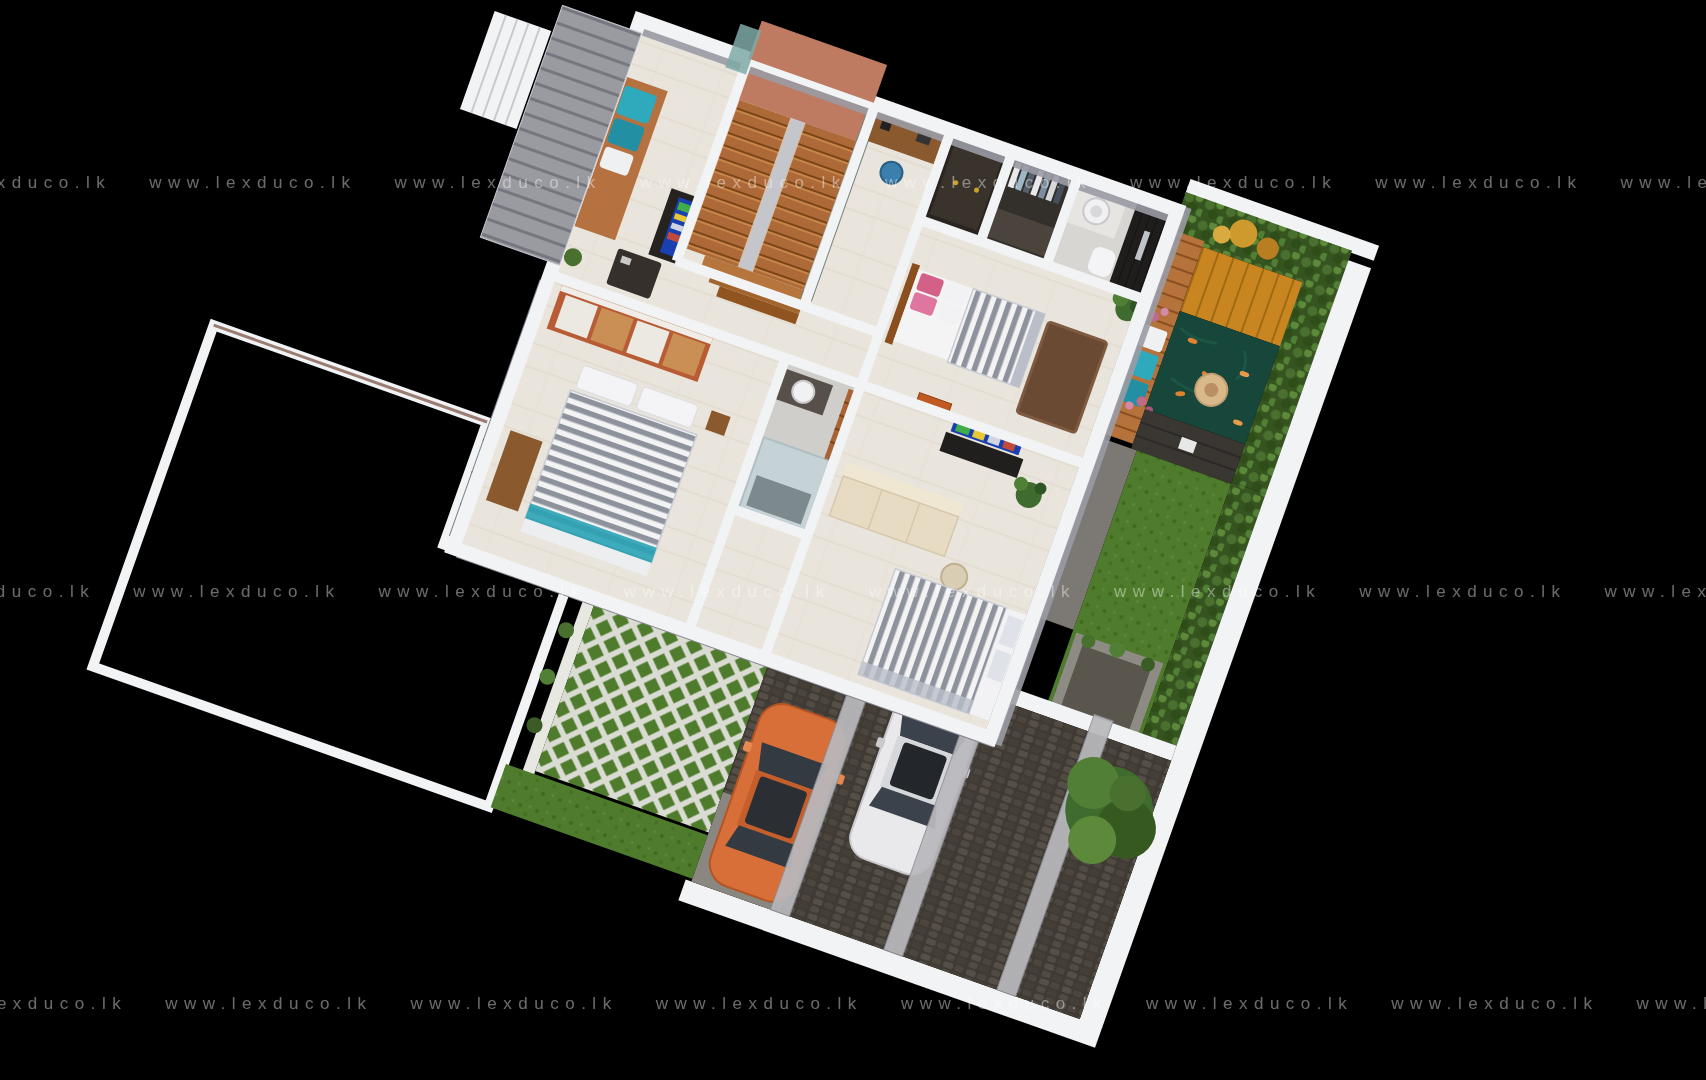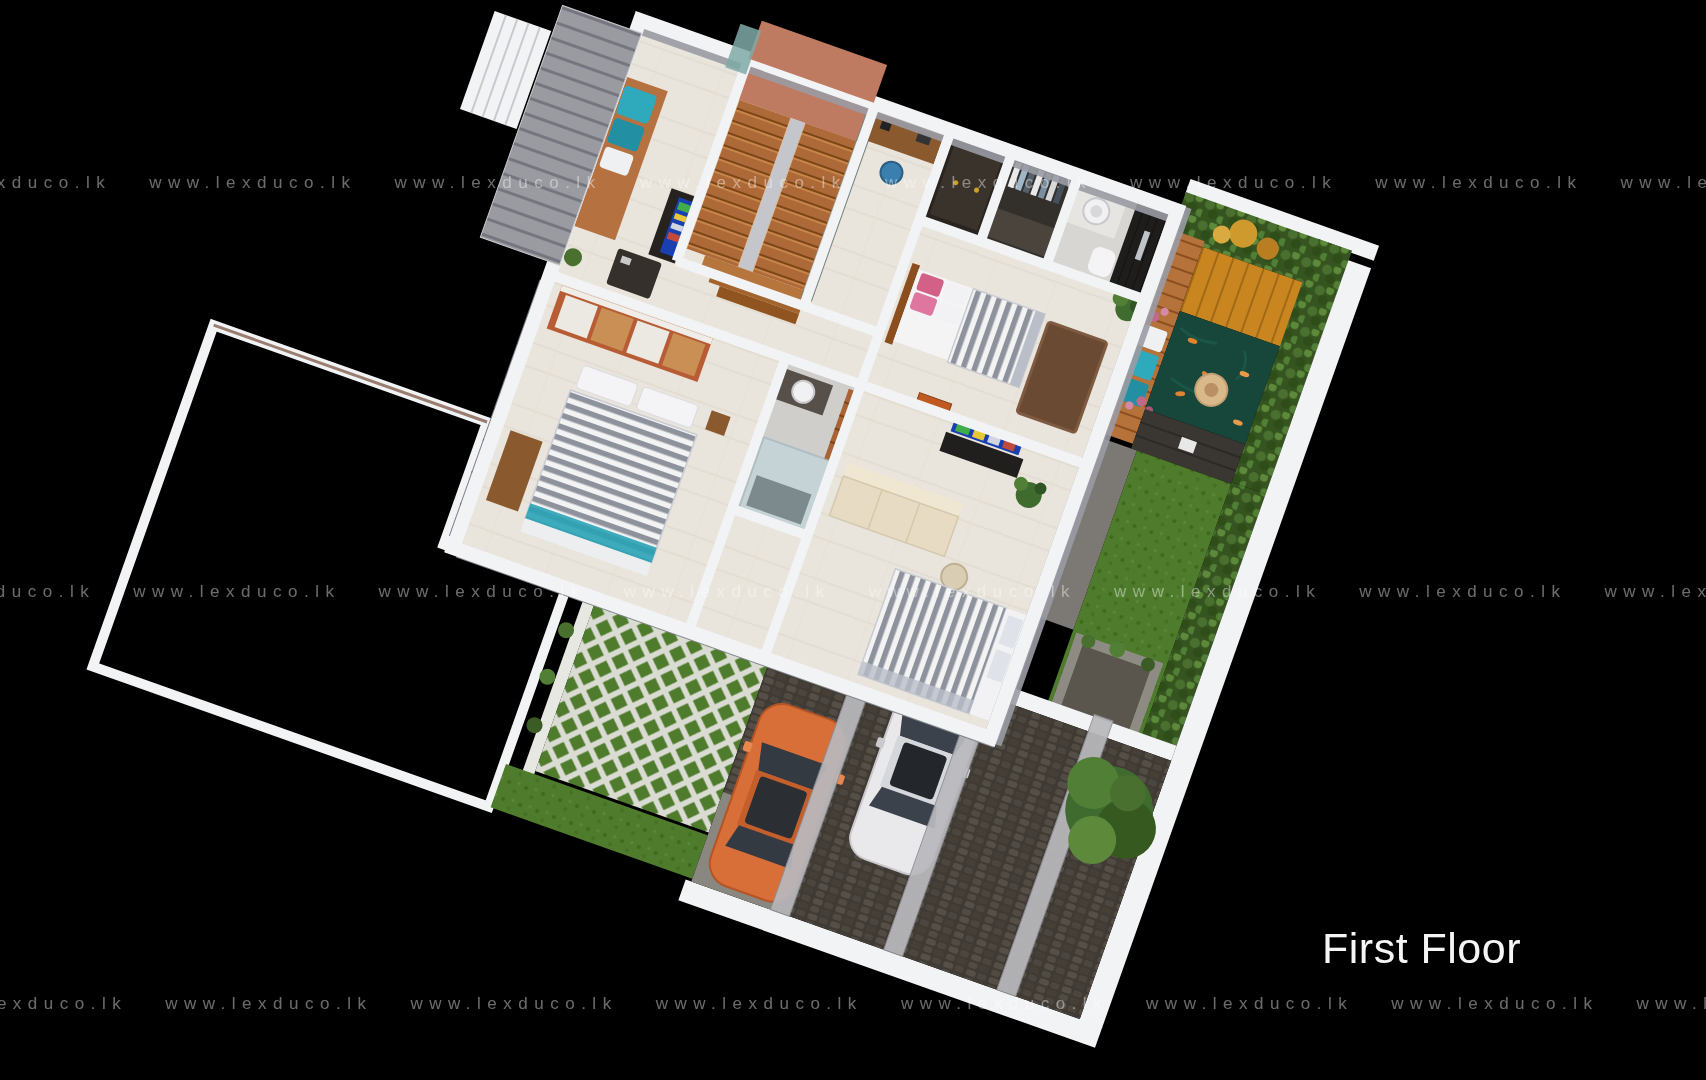--- a/index.html
+++ b/index.html
@@ -371,14 +371,13 @@
     </g>
     <rect x="115" y="-40" width="133" height="40" style="fill:var(--terracotta)"></rect>
     <rect x="96" y="-30" width="22" height="46" fill="#7fa9a6" opacity="0.85"></rect>
   </g>
 </svg>
 
   <div class="wm-row"><span class="wm-unit">www.lexduco.lk</span><span class="wm-unit">www.lexduco.lk</span><span class="wm-unit">www.lexduco.lk</span><span class="wm-unit">www.lexduco.lk</span><span class="wm-unit">www.lexduco.lk</span><span class="wm-unit">www.lexduco.lk</span><span class="wm-unit">www.lexduco.lk</span><span class="wm-unit">www.lexduco.lk</span></div>
   <div class="wm-row"><span class="wm-unit">www.lexduco.lk</span><span class="wm-unit">www.lexduco.lk</span><span class="wm-unit">www.lexduco.lk</span><span class="wm-unit">www.lexduco.lk</span><span class="wm-unit">www.lexduco.lk</span><span class="wm-unit">www.lexduco.lk</span><span class="wm-unit">www.lexduco.lk</span><span class="wm-unit">www.lexduco.lk</span></div>
   <div class="wm-row"><span class="wm-unit">www.lexduco.lk</span><span class="wm-unit">www.lexduco.lk</span><span class="wm-unit">www.lexduco.lk</span><span class="wm-unit">www.lexduco.lk</span><span class="wm-unit">www.lexduco.lk</span><span class="wm-unit">www.lexduco.lk</span><span class="wm-unit">www.lexduco.lk</span><span class="wm-unit">www.lexduco.lk</span></div>
 
-  <div id="floor-title">First Floor</div>
 </div>
 
 </body></html>

